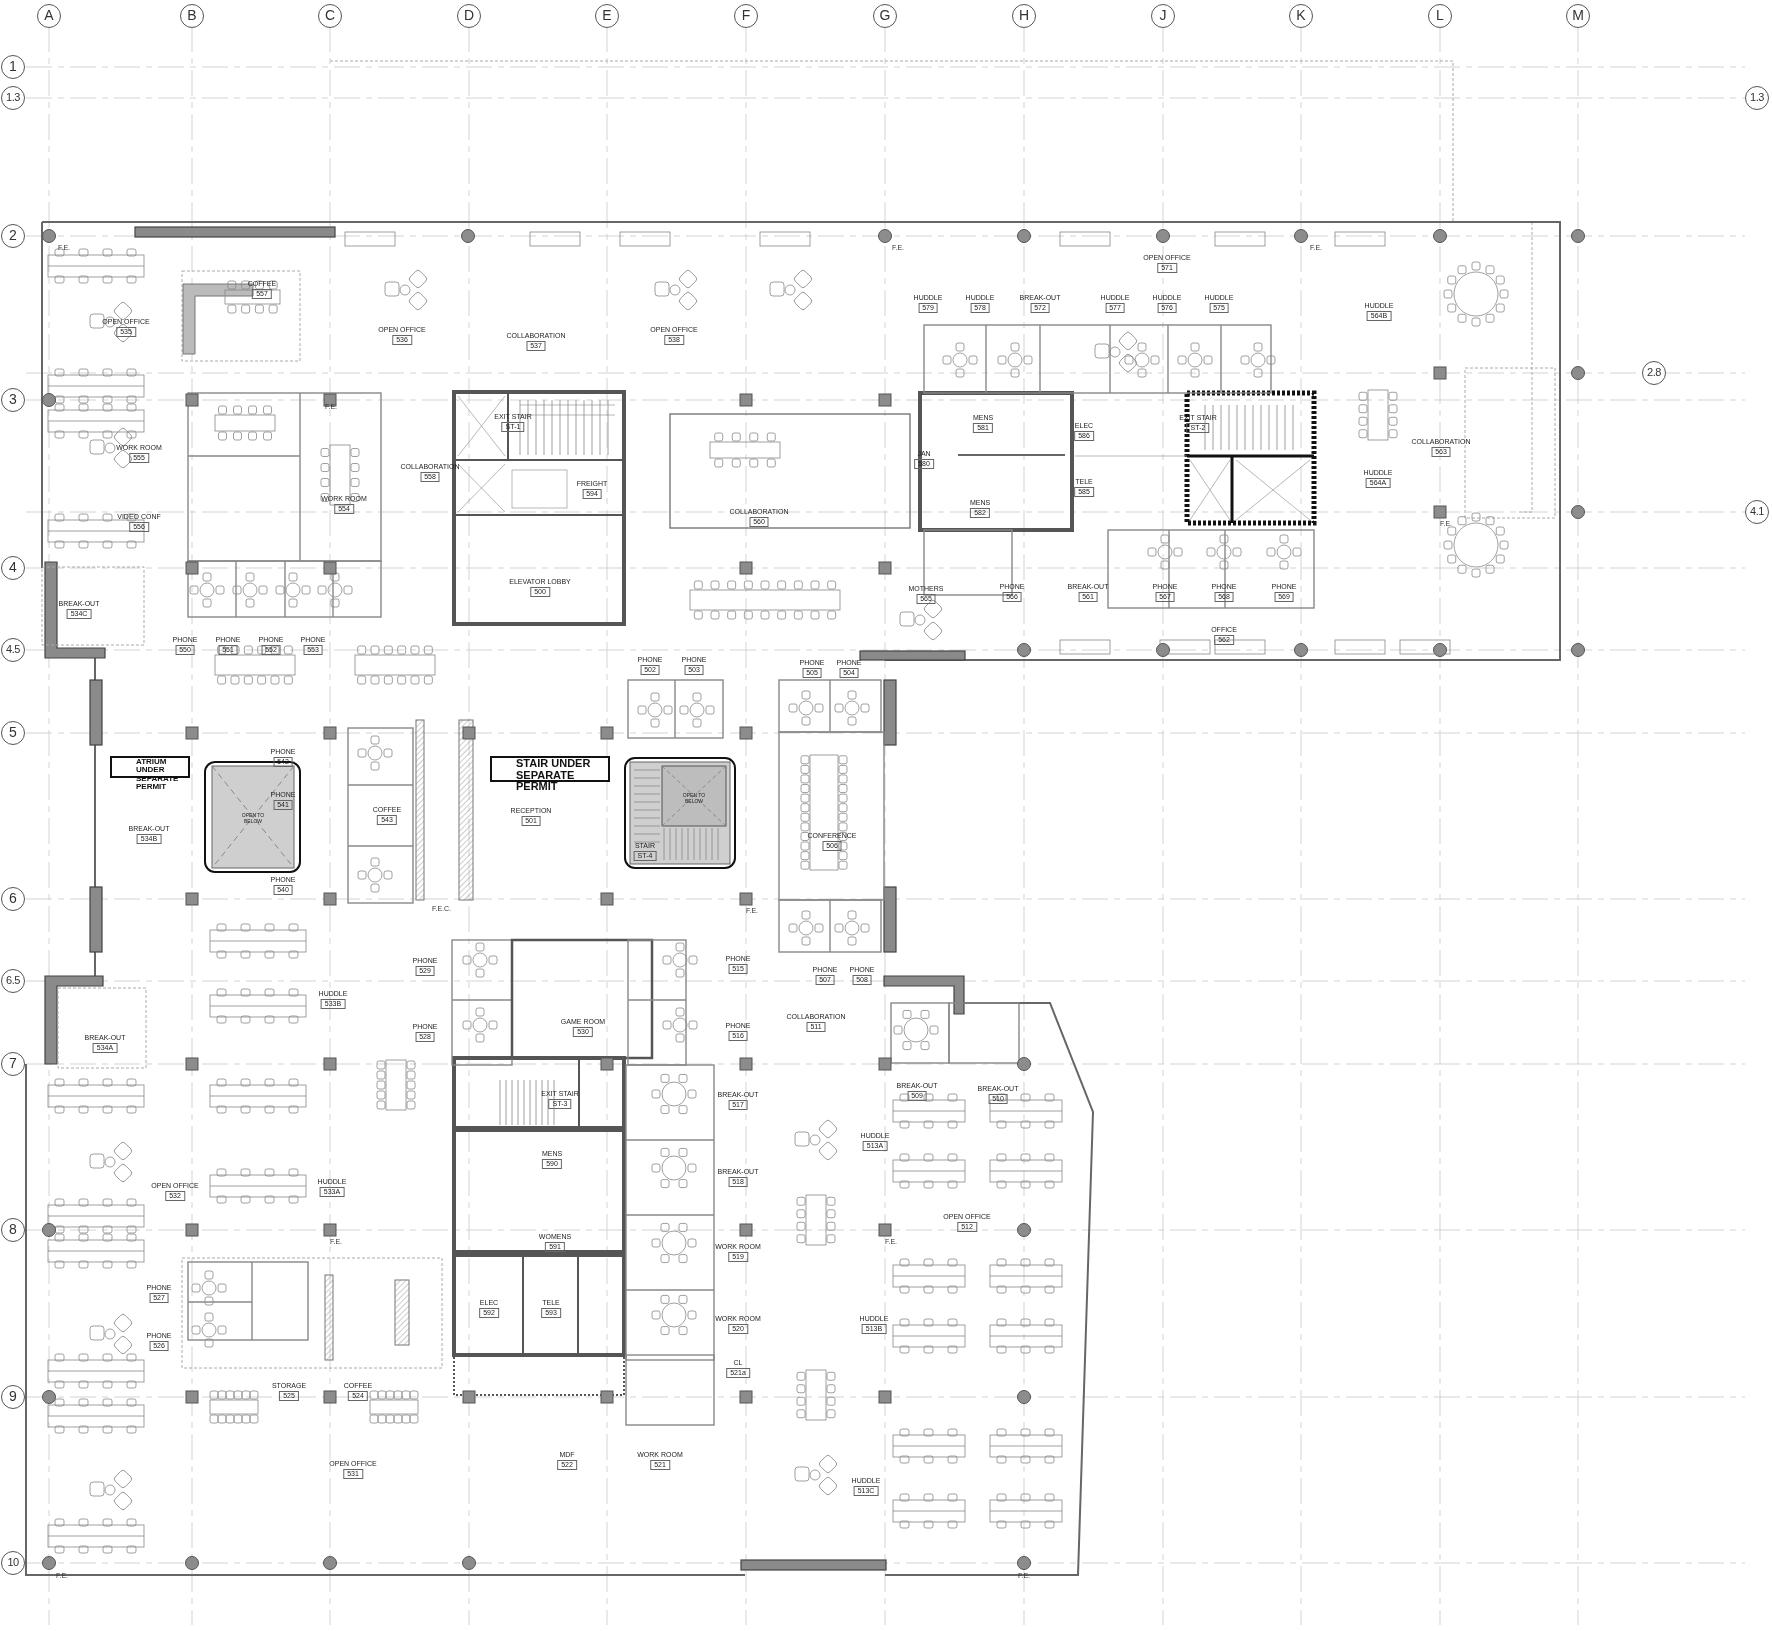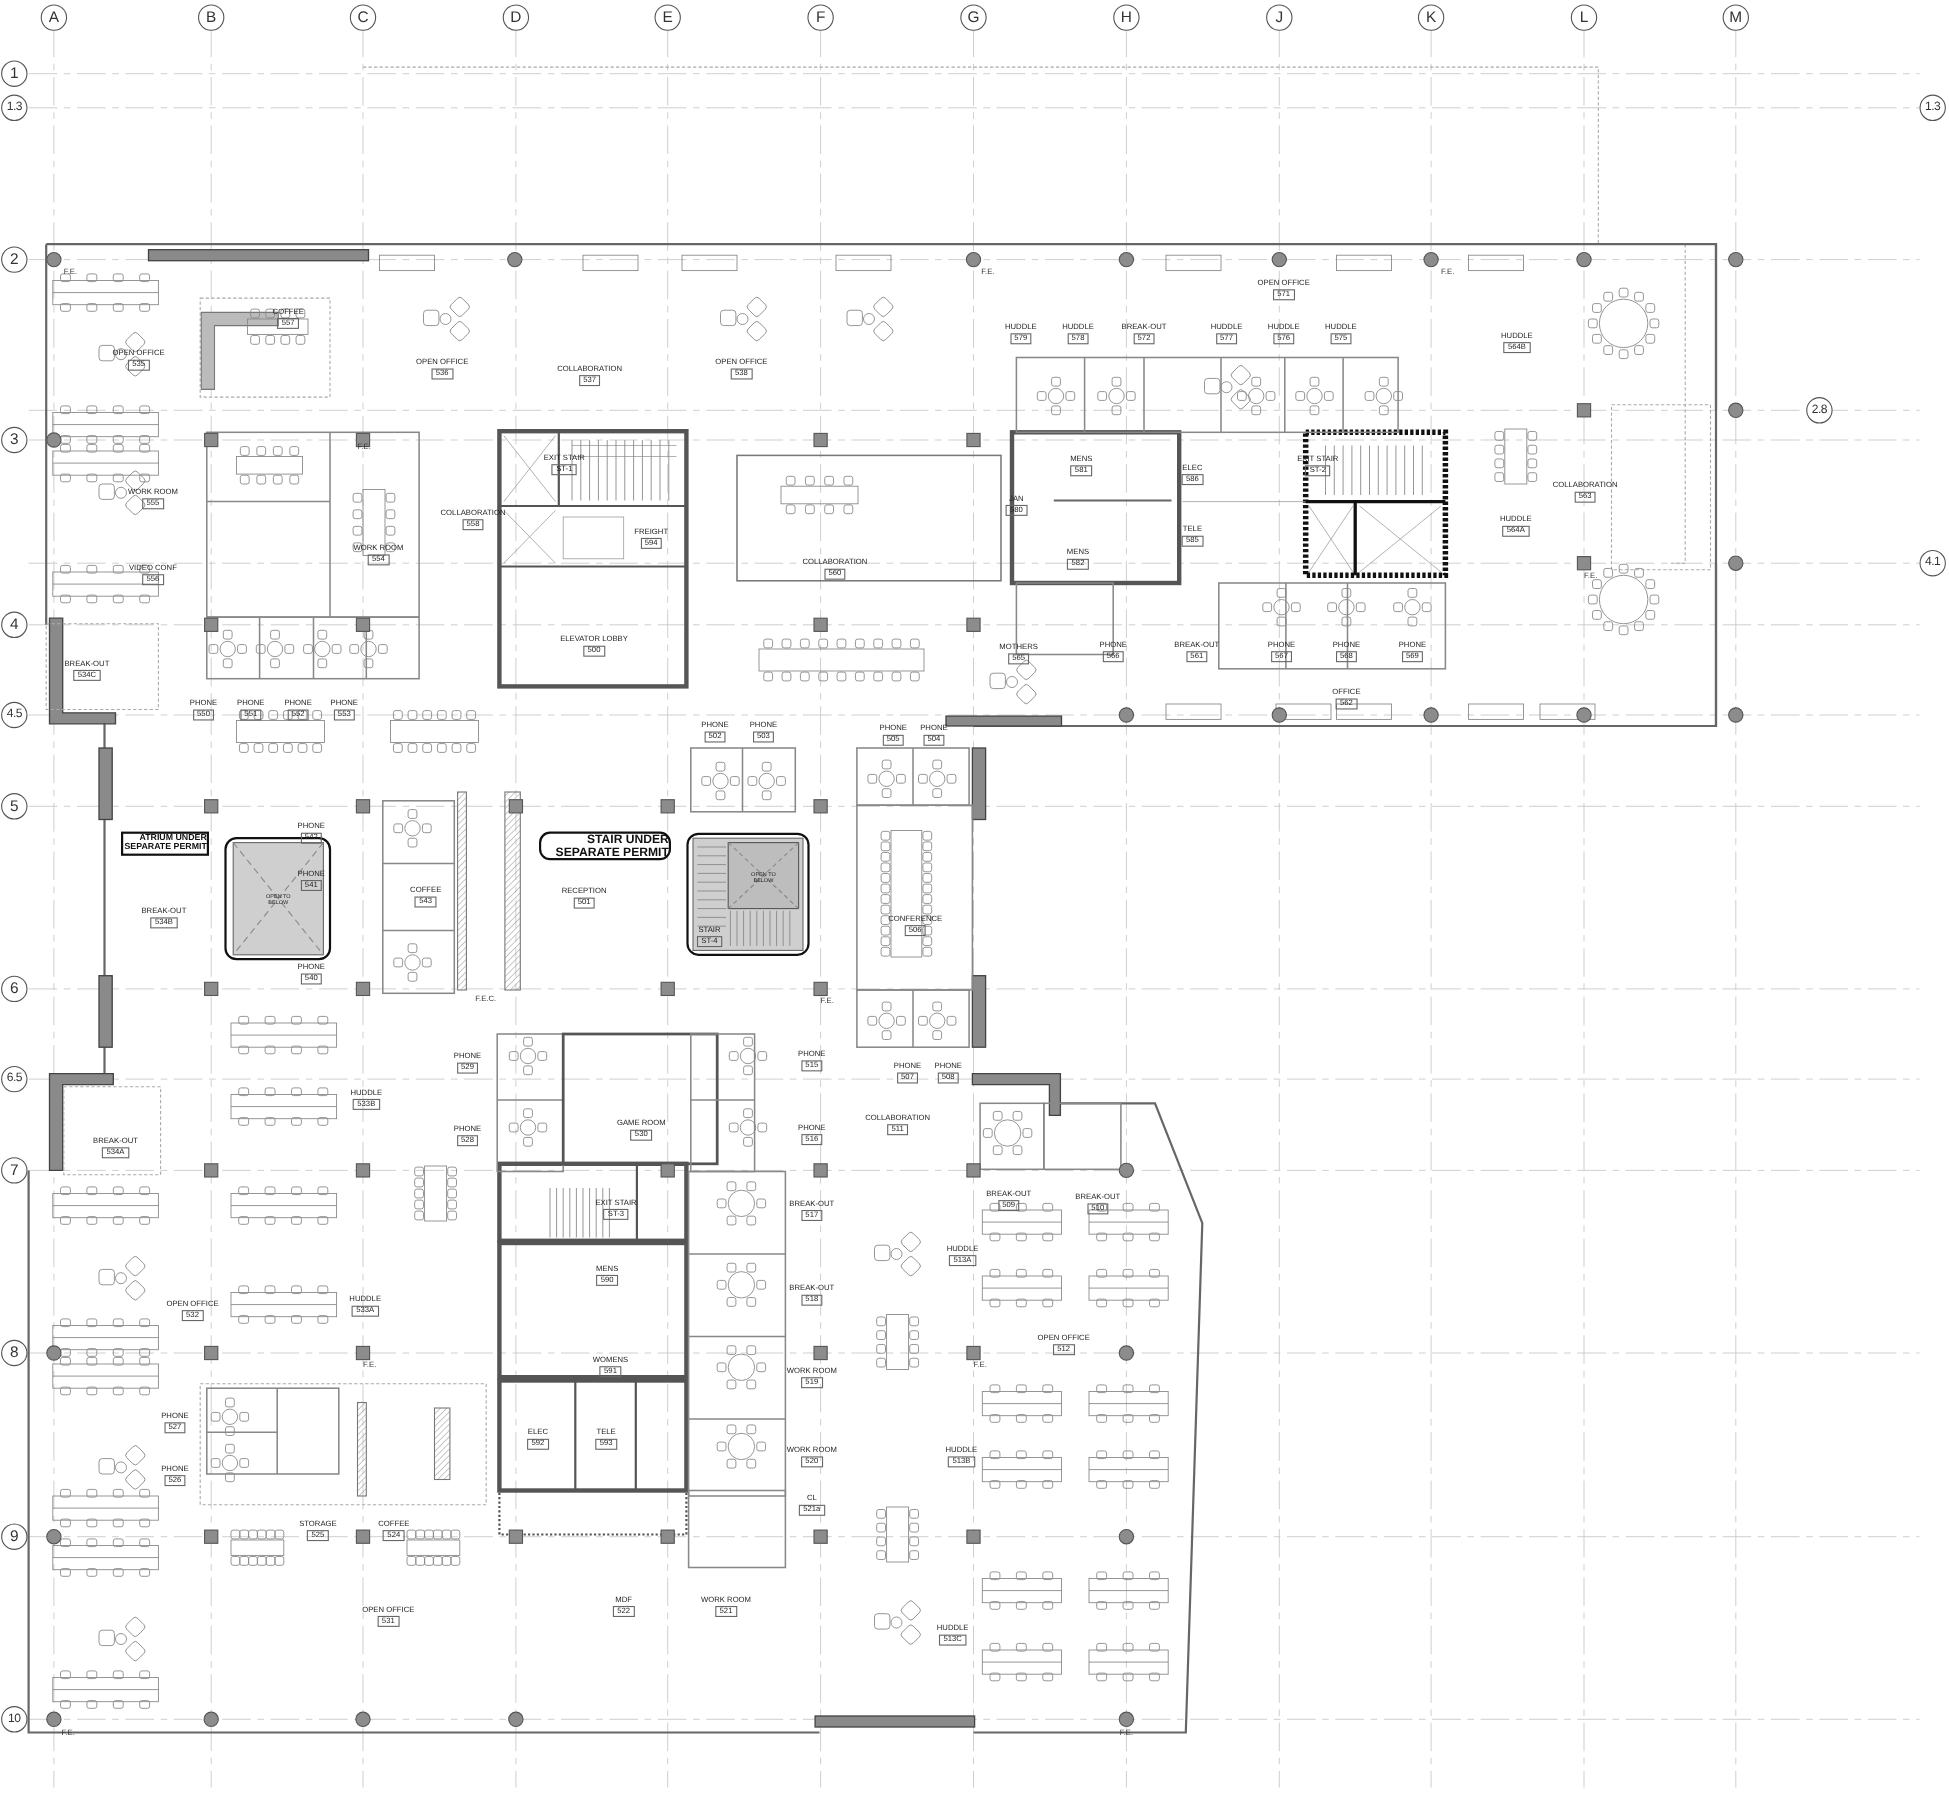--- a/index.html
+++ b/index.html
@@ -2,21 +2,21 @@
 <html><head>
 <meta charset="utf-8">
 <style>
   html, body { margin:0; padding:0; background:#ffffff; }
   body { width:1772px; height:1631px; position:relative; overflow:hidden; font-family:"Liberation Sans", sans-serif; }
   #plan { position:absolute; left:0; top:0; width:1772px; height:1631px; }
   .bubble { position:absolute; width:24px; height:24px; border:1.5px solid #555; border-radius:50%; box-sizing:border-box; font-size:14px; line-height:21px; text-align:center; color:#333; background:#fff; font-family:"Liberation Sans", sans-serif; }
   .bubble.small { font-size:11px; letter-spacing:-0.5px; }
   .room-label { position:absolute; font-family:"Liberation Sans Narrow","Liberation Sans", sans-serif; font-size:7px; color:#222; text-align:center; line-height:8px; transform:translateX(-50%); white-space:pre-line; }
   .room-label .num { display:inline-block; border:0.7px solid #666; padding:0 3px; margin-top:1px; }
-  .permit-label { position:absolute; font-weight:bold; color:#111; border:2px solid #111; background:#fff; text-align:right; line-height:1.05; box-sizing:border-box; }
+  .permit-label { position:absolute; font-weight:bold; color:#111; border:2px solid #111; background:#fff; text-align:left; line-height:1.05; box-sizing:border-box;padding-left:24px; }
   .fe { position:absolute; font-size:7px; color:#333; }
 </style>
 </head>
 <body>
 
 <svg id="plan" viewBox="0 0 1772 1631" xmlns="http://www.w3.org/2000/svg">
   <defs>
     <pattern id="hatch" width="4" height="4" patternUnits="userSpaceOnUse" patternTransform="rotate(45)">
       <line x1="0" y1="0" x2="0" y2="4" stroke="#999" stroke-width="1"></line>
     </pattern>
@@ -1077,21 +1077,21 @@
 <div class="bubble small" style="left: 1px; top: 638px;">4.5</div>
 <div class="bubble" style="left: 1px; top: 721px;">5</div>
 <div class="bubble" style="left: 1px; top: 887px;">6</div>
 <div class="bubble small" style="left: 1px; top: 969px;">6.5</div>
 <div class="bubble" style="left: 1px; top: 1052px;">7</div>
 <div class="bubble" style="left: 1px; top: 1218px;">8</div>
 <div class="bubble" style="left: 1px; top: 1385px;">9</div>
 <div class="bubble small" style="left: 1px; top: 1551px;">10</div>
 <div class="permit-label" style="left: 110px; top: 756px; width: 80px; height: 22px; font-size: 8px; white-space: pre-line;">ATRIUM UNDER
 SEPARATE PERMIT</div>
-<div class="permit-label" style="left: 490px; top: 756px; width: 120px; height: 26px; font-size: 11px; white-space: pre-line; border-radius: 10px;">STAIR UNDER
+<div class="permit-label" style="left: 490px; top: 756px; width: 120px; height: 26px; font-size: 11px; white-space: pre-line;">STAIR UNDER
 SEPARATE PERMIT</div>
 <div class="room-label" style="left: 253px; top: 812px; font-size: 5px; line-height: 6px;">OPEN TO
 BELOW</div>
 <div class="room-label" style="left: 694px; top: 792px; font-size: 5px; line-height: 6px;">OPEN TO
 BELOW</div>
 <div class="fe" style="left: 58px; top: 244px;">F.E.</div>
 <div class="fe" style="left: 892px; top: 244px;">F.E.</div>
 <div class="fe" style="left: 1310px; top: 244px;">F.E.</div>
 <div class="fe" style="left: 325px; top: 403px;">F.E.</div>
 <div class="fe" style="left: 1440px; top: 520px;">F.E.</div>

